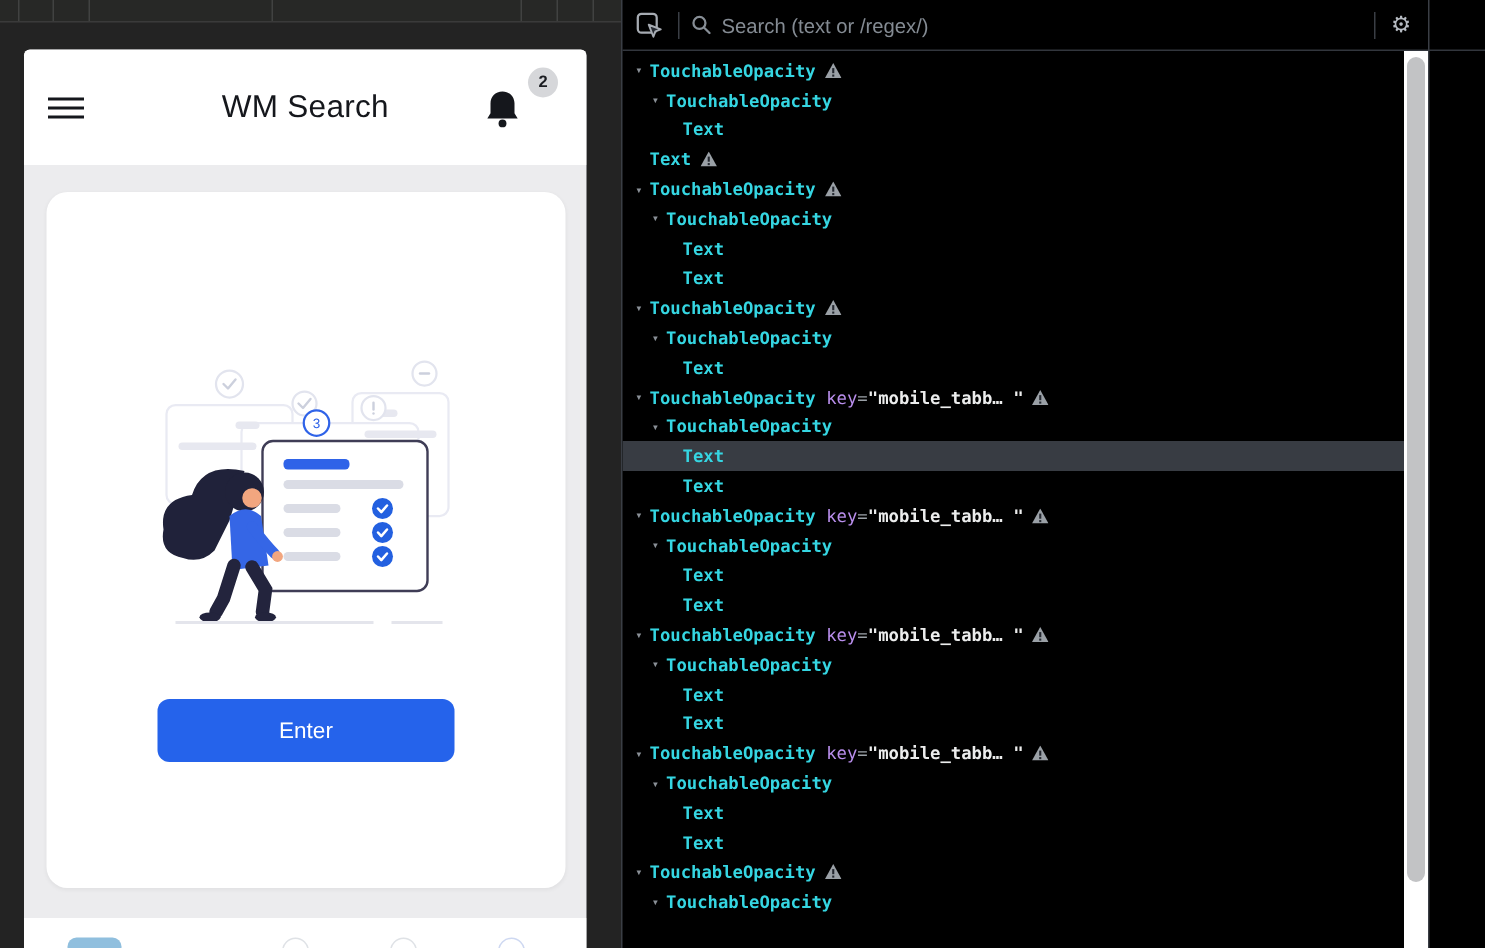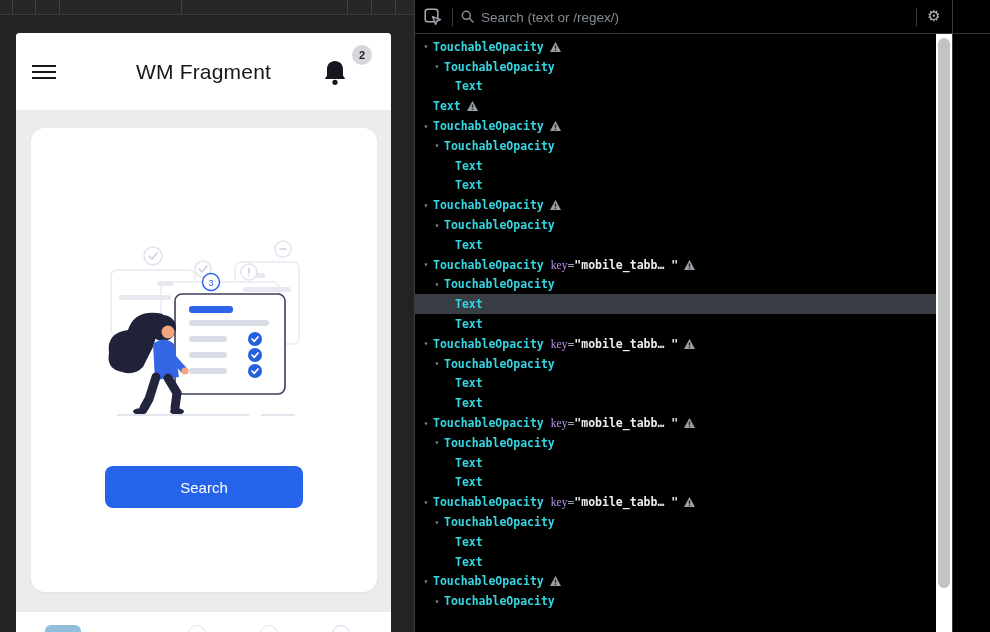--- a/index.html
+++ b/index.html
@@ -39,21 +39,21 @@
   .search-input::placeholder{color:#848b93;}
   .gear{position:absolute;left:507px;top:4px;width:24px;height:24px;text-align:center;font-size:15px;line-height:24px;color:#b6bbc2;cursor:pointer;font-family:"DejaVu Sans",sans-serif;}
   .pane-divider{position:absolute;left:537px;top:0;width:1px;height:632px;background:#3a3e45;}
 
   .tree{position:absolute;left:0;top:34px;width:521px;height:598px;padding-top:3px;box-sizing:border-box;overflow:hidden;
         font-family:"DejaVu Sans Mono","Liberation Mono",monospace;font-size:11.5px;}
   .row{display:flex;align-items:center;height:19.8px;white-space:pre;cursor:pointer;}
   .row.hl{background:#383c43;}
   .arrow{flex:none;width:14px;text-align:center;font-size:8px;color:#8a9097;}
   .cname{color:#35d6e2;font-weight:bold;}
-  .attr{color:#b98eec;margin-left:7px;font-family:Liberation Serif, serif;}
+  .attr{color:#b98eec;margin-left:7px;}
   .eq{color:#9aa0a6;}
   .str{color:#eceded;font-weight:bold;}
   .warn-icon{margin-left:6px;flex:none;}
 
   .scrollbar{position:absolute;left:521px;top:34px;width:16px;height:598px;background:#ffffff;}
   .thumb{position:absolute;left:2px;top:4px;width:12px;height:550px;border-radius:6px;background:#c2c3c5;cursor:pointer;}
 </style>
 </head>
 <body>
 
@@ -70,21 +70,21 @@
       <span class="seg-div" style="left:395px"></span>
     </div>
 
     <div class="phone">
       <div class="app-header">
         <div class="hamburger">
             <span></span>
             <span></span>
             <span></span>
           </div>
-        <div class="app-title">WM Fragment</div>
+        <div class="app-title">WM Search</div>
         <div class="bell-wrap">
           <svg width="30" height="34" viewBox="0 0 24 26">
             <path d="M12 2.6 C8.1 2.6 5.6 5.5 5.6 9 V14.2 L3.9 17 H20.1 L18.4 14.2 V9 C18.4 5.5 15.9 2.6 12 2.6 Z" fill="#15171c"></path>
             <circle cx="12" cy="19.6" r="2.1" fill="#15171c"></circle>
           </svg>
           <div class="badge">2</div>
         </div>
       </div>
 
       <div class="app-body-card">
@@ -146,21 +146,21 @@
           <path d="M54 108 q11 -9 21 0 l5 33 l-24 3 z" fill="#3566e6"></path>
           <path d="M69 115 q9 12 15 18" stroke="#3566e6" stroke-width="7" fill="none" stroke-linecap="round"></path>
           <circle cx="86" cy="135" r="3.6" fill="#f2a67f"></circle>
           <path d="M57 141 l-7 22 l-5 9" stroke="#23243d" stroke-width="9" fill="none" stroke-linecap="round"></path>
           <path d="M69 142 l9 15 l-2 15" stroke="#23243d" stroke-width="9" fill="none" stroke-linecap="round"></path>
           <ellipse cx="41" cy="175.5" rx="7" ry="3.2" fill="#23243d"></ellipse>
           <ellipse cx="78" cy="175.5" rx="7" ry="3.2" fill="#23243d"></ellipse>
           <line x1="18" y1="179" x2="150" y2="179" stroke="#e4e5ec" stroke-width="2"></line>
           <line x1="162" y1="179" x2="196" y2="179" stroke="#e4e5ec" stroke-width="2"></line>
         </svg>
-        <button class="enter-btn">Search</button>
+        <button class="enter-btn">Enter</button>
       </div>
 
       <div class="tabbar">
         <div class="tab-pill"></div>
         <div class="tab-hint gray" style="left:172px"></div>
         <div class="tab-hint gray" style="left:244px"></div>
         <div class="tab-hint blue" style="left:316px"></div>
       </div>
     </div>
   </div>

